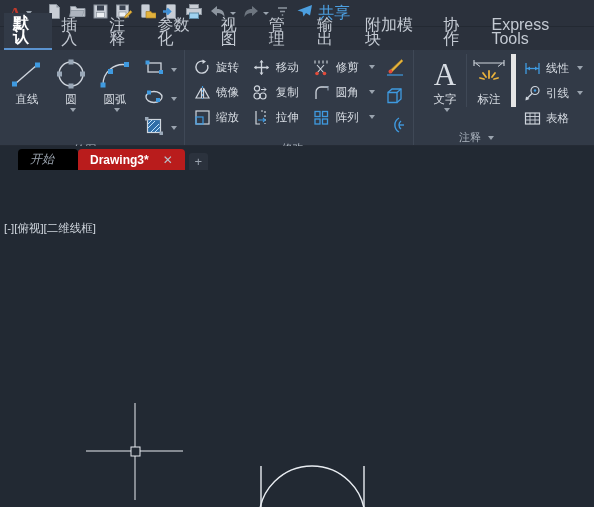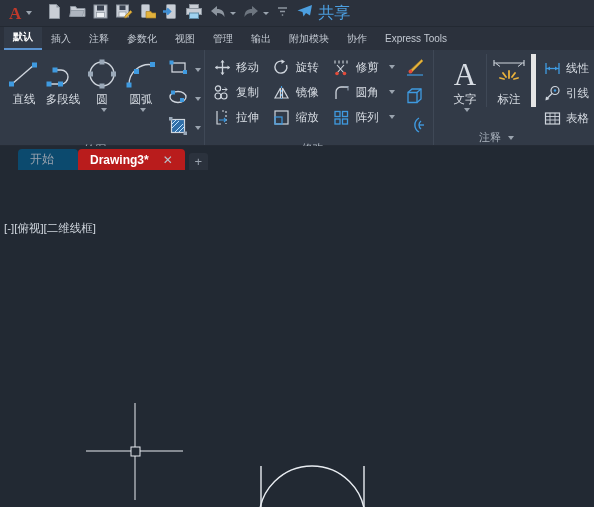--- a/index.html
+++ b/index.html
@@ -23,21 +23,21 @@
   .caret{width:0;height:0;border-left:3.5px solid transparent;border-right:3.5px solid transparent;border-top:4px solid #9aa3ae;margin-left:3px;}
   .caret.sm{border-left-width:3px;border-right-width:3px;border-top-width:3.5px;}
   .share-txt{color:#4c9fe0;font-size:16px;margin-left:5px;}
 
   
   .ribbon-tabs{
     height:23px;background:#2b313c;display:flex;align-items:flex-end;
     padding-left:4px;box-sizing:border-box;position:relative;
   }
   .rtab{
-    font-size:10px;color:#c3c9d2;padding:3px 9px 4px 9px;cursor:default;line-height:14px;
+    font-size:16px;color:#c3c9d2;padding:3px 9px 4px 9px;cursor:default;line-height:14px;
   }
   .rtab.active{background:#323a47;color:#ffffff;font-weight:bold;border-bottom:2px solid #5b93d0;}
 
   
   .ribbon{
     height:95px;background:#323a47;display:flex;align-items:stretch;
     border-bottom:1px solid #252b35;position:relative;
   }
   .panel{position:relative;display:flex;flex-direction:column;border-right:1px solid #3f4856;}
   .panel-body{flex:1;display:flex;align-items:flex-start;padding:4px 5px 0 5px;}
@@ -60,21 +60,21 @@
 
   
   .doctabs{
     height:24px;background:#222933;display:flex;align-items:flex-end;
     padding-left:18px;box-sizing:border-box;position:relative;
   }
   .dtab{
     display:flex;align-items:center;height:21px;padding:0 12px;font-size:12px;
     border-top-left-radius:4px;border-top-right-radius:4px;cursor:default;position:relative;
   }
-  .dtab.start{background:#0c4a6e;color:#9aa3ae;padding-right:24px;}
+  .dtab.start{background:#000000;color:#9aa3ae;padding-right:24px;font-style:italic;}
   .dtab.active{background:#b91c1c;color:#ffffff;font-weight:bold;}
   .dtab .close{margin-left:14px;color:#b9c0c9;font-size:12px;line-height:1;}
   .newtab{
     width:19px;height:17px;background:#2b323d;display:flex;align-items:center;justify-content:center;
     color:#9aa3ae;font-size:13px;border-top-left-radius:3px;border-top-right-radius:3px;margin-left:4px;cursor:default;
   }
 
   
   .canvas{position:relative;background:#222933;height:338px;overflow:hidden;margin-top:48px;}
   .vp-label{position:absolute;left:4px;top:3px;font-size:11.5px;color:#cfd5dd;white-space:nowrap;}
@@ -209,31 +209,20 @@
       <div class="panel-body">
         <div class="big-btn">
           <span class="ico">
             <svg width="38" height="33" viewBox="0 0 38 33">
                 <line x1="7" y1="27" x2="29" y2="8" stroke="#cfd5dd" stroke-width="1.4"></line>
                 <rect x="4" y="24.5" width="5" height="5" fill="#3f9ae0"></rect>
                 <rect x="27" y="5.5" width="5" height="5" fill="#3f9ae0"></rect>
               </svg>
           </span>
           <span class="lbl">直线</span>
-        </div>
-        <div class="big-btn">
-          <span class="ico">
-            <svg width="40" height="33" viewBox="0 0 40 33">
-                <path d="M6 27h12a7 7 0 0 0 0-14H12" fill="none" stroke="#cfd5dd" stroke-width="1.4"></path>
-                <rect x="3.5" y="24.5" width="5" height="5" fill="#3f9ae0"></rect>
-                <rect x="15" y="24.5" width="5" height="5" fill="#3f9ae0"></rect>
-                <rect x="9.5" y="10.5" width="5" height="5" fill="#3f9ae0"></rect>
-              </svg>
-          </span>
-          <span class="lbl">多段线</span>
         </div>
         <div class="big-btn">
           <span class="ico">
             <svg width="38" height="33" viewBox="0 0 38 33">
                 <circle cx="19" cy="17" r="12" fill="none" stroke="#cfd5dd" stroke-width="1.4"></circle>
                 <rect x="16.5" y="2.5" width="5" height="5" fill="#9aa8b8"></rect>
                 <rect x="5" y="14.5" width="5" height="5" fill="#9aa8b8"></rect>
                 <rect x="28" y="14.5" width="5" height="5" fill="#9aa8b8"></rect>
                 <rect x="16.5" y="26.5" width="5" height="5" fill="#9aa8b8"></rect>
               </svg>
@@ -297,20 +286,51 @@
         <span class="caret"></span>
       </div>
     </div>
 
     <div class="panel" style="width:228px;">
       <div class="panel-body" style="padding-top:3px;">
         <div class="small-col" style="width:62px;">
           <div class="small-btn">
             <span class="ico">
               <svg width="17" height="17" viewBox="0 0 17 17">
+                  <path d="M13.5 6A6 6 0 1 1 9 2.2" fill="none" stroke="#cfd5dd" stroke-width="1.4"></path>
+                  <path d="M8.5 0.5 12 2.6 8.6 5z" fill="#cfd5dd"></path>
+                </svg>
+            </span>
+            <span class="lbl">旋转</span>
+          </div>
+          <div class="small-btn">
+            <span class="ico">
+              <svg width="17" height="17" viewBox="0 0 17 17">
+                  <path d="M8.5 2v13" stroke="#3f9ae0" stroke-width="1.1" stroke-dasharray="2 2"></path>
+                  <path d="M7.5 14 7.5 4 2 14z" fill="none" stroke="#cfd5dd" stroke-width="1.2"></path>
+                  <path d="M9.5 14 9.5 4 15 14z" fill="none" stroke="#cfd5dd" stroke-width="1.2"></path>
+                </svg>
+            </span>
+            <span class="lbl">镜像</span>
+          </div>
+          <div class="small-btn">
+            <span class="ico">
+              <svg width="17" height="17" viewBox="0 0 17 17">
+                  <rect x="2" y="2" width="13" height="13" fill="none" stroke="#cfd5dd" stroke-width="1.2"></rect>
+                  <rect x="2" y="8" width="7" height="7" fill="none" stroke="#3f9ae0" stroke-width="1.2"></rect>
+                </svg>
+            </span>
+            <span class="lbl">缩放</span>
+          </div>
+        </div>
+
+        <div class="small-col" style="width:62px;">
+          <div class="small-btn">
+            <span class="ico">
+              <svg width="17" height="17" viewBox="0 0 17 17">
                   <path d="M8.5 1.5v14M1.5 8.5h14" stroke="#cfd5dd" stroke-width="1.3"></path>
                   <path d="M8.5 1 6.5 3.5h4zM8.5 16l-2-2.5h4zM1 8.5l2.5-2v4zM16 8.5l-2.5-2v4z" fill="#cfd5dd"></path>
                 </svg>
             </span>
             <span class="lbl">移动</span>
           </div>
           <div class="small-btn">
             <span class="ico">
               <svg width="17" height="17" viewBox="0 0 17 17">
                   <circle cx="4" cy="12" r="3" fill="none" stroke="#cfd5dd" stroke-width="1.2"></circle>
@@ -323,51 +343,20 @@
           </div>
           <div class="small-btn">
             <span class="ico">
               <svg width="17" height="17" viewBox="0 0 17 17">
                   <path d="M3 2v13h4" fill="none" stroke="#cfd5dd" stroke-width="1.2"></path>
                   <path d="M8 2h4v13" fill="none" stroke="#cfd5dd" stroke-width="1.2" stroke-dasharray="2 2"></path>
                   <path d="M5 11h7m-2-2 2 2-2 2" fill="none" stroke="#3f9ae0" stroke-width="1.1"></path>
                 </svg>
             </span>
             <span class="lbl">拉伸</span>
-          </div>
-        </div>
-
-        <div class="small-col" style="width:62px;">
-          <div class="small-btn">
-            <span class="ico">
-              <svg width="17" height="17" viewBox="0 0 17 17">
-                  <path d="M13.5 6A6 6 0 1 1 9 2.2" fill="none" stroke="#cfd5dd" stroke-width="1.4"></path>
-                  <path d="M8.5 0.5 12 2.6 8.6 5z" fill="#cfd5dd"></path>
-                </svg>
-            </span>
-            <span class="lbl">旋转</span>
-          </div>
-          <div class="small-btn">
-            <span class="ico">
-              <svg width="17" height="17" viewBox="0 0 17 17">
-                  <path d="M8.5 2v13" stroke="#3f9ae0" stroke-width="1.1" stroke-dasharray="2 2"></path>
-                  <path d="M7.5 14 7.5 4 2 14z" fill="none" stroke="#cfd5dd" stroke-width="1.2"></path>
-                  <path d="M9.5 14 9.5 4 15 14z" fill="none" stroke="#cfd5dd" stroke-width="1.2"></path>
-                </svg>
-            </span>
-            <span class="lbl">镜像</span>
-          </div>
-          <div class="small-btn">
-            <span class="ico">
-              <svg width="17" height="17" viewBox="0 0 17 17">
-                  <rect x="2" y="2" width="13" height="13" fill="none" stroke="#cfd5dd" stroke-width="1.2"></rect>
-                  <rect x="2" y="8" width="7" height="7" fill="none" stroke="#3f9ae0" stroke-width="1.2"></rect>
-                </svg>
-            </span>
-            <span class="lbl">缩放</span>
           </div>
         </div>
 
         <div class="small-col" style="width:76px;">
           <div class="small-btn">
             <span class="ico">
               <svg width="17" height="17" viewBox="0 0 17 17">
                   <path d="M2 1.5v3M6 1.5v3M10 1.5v3M14 1.5v3" stroke="#cfd5dd" stroke-width="1.1"></path>
                   <path d="M4 6l7 8M11 6l-7 8" stroke="#cfd5dd" stroke-width="1.1" fill="none"></path>
                   <circle cx="4" cy="14.5" r="1.8" fill="#e24b3a"></circle>

